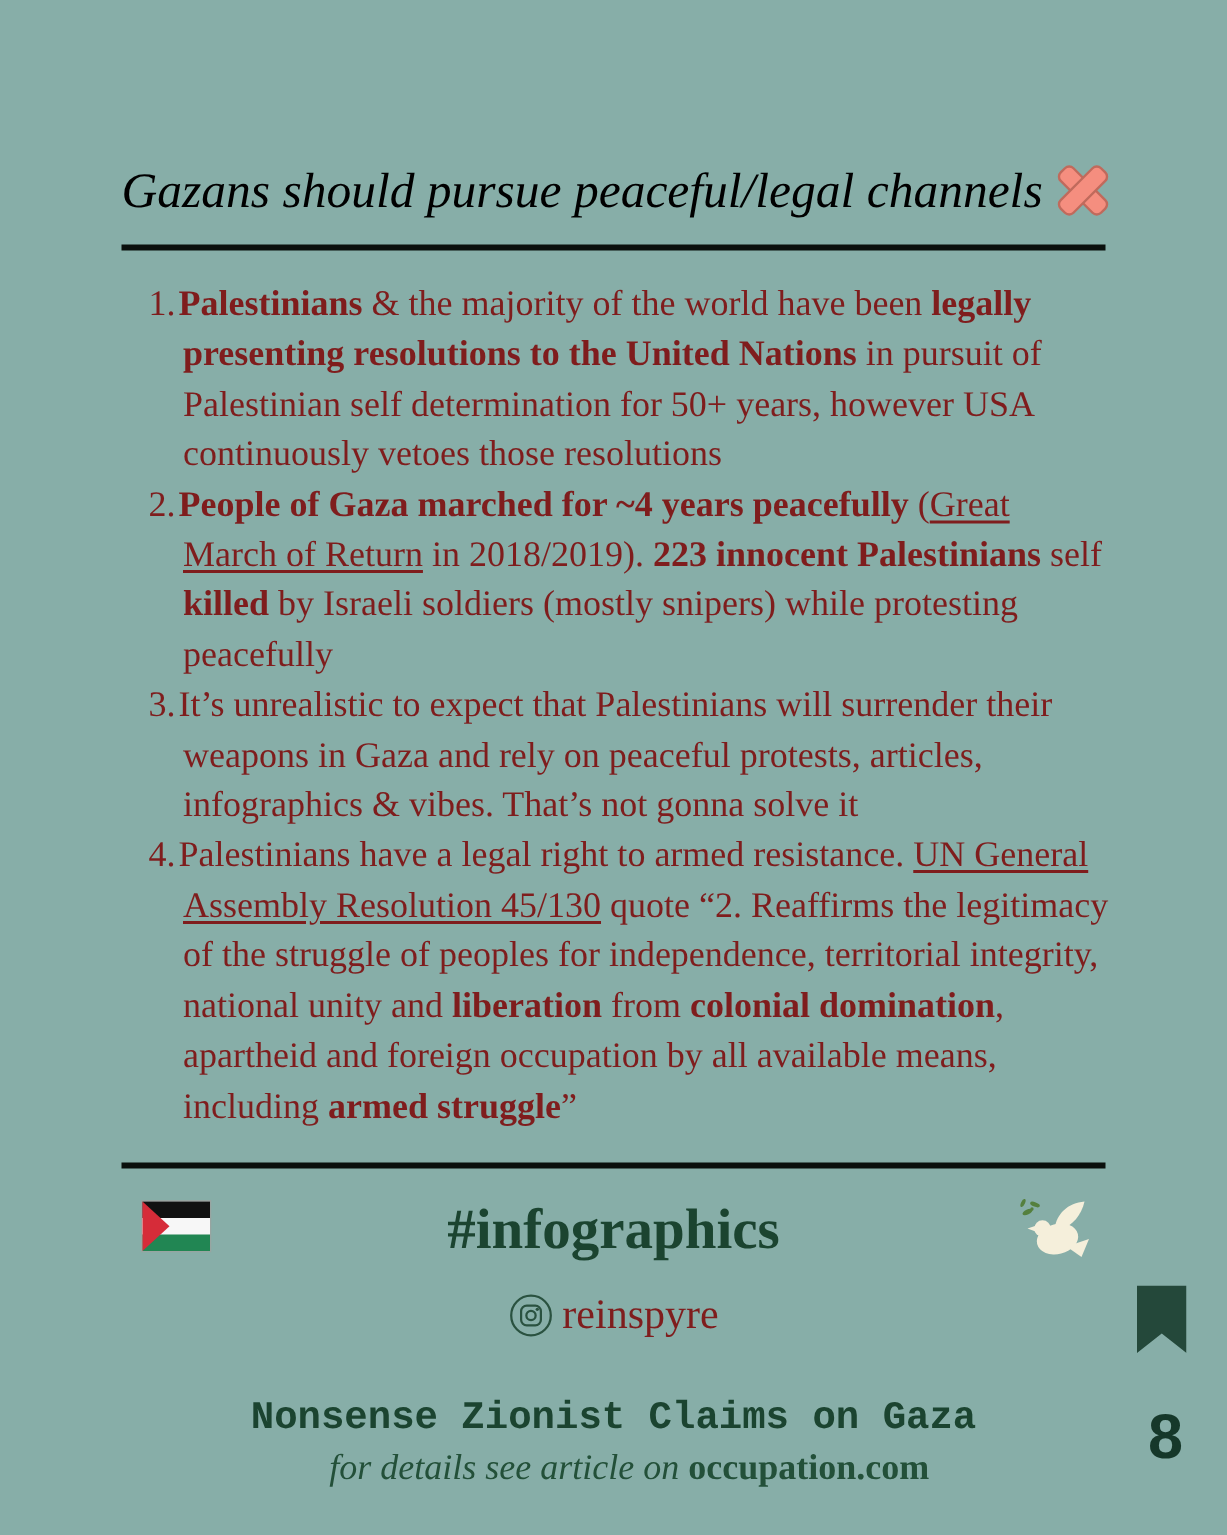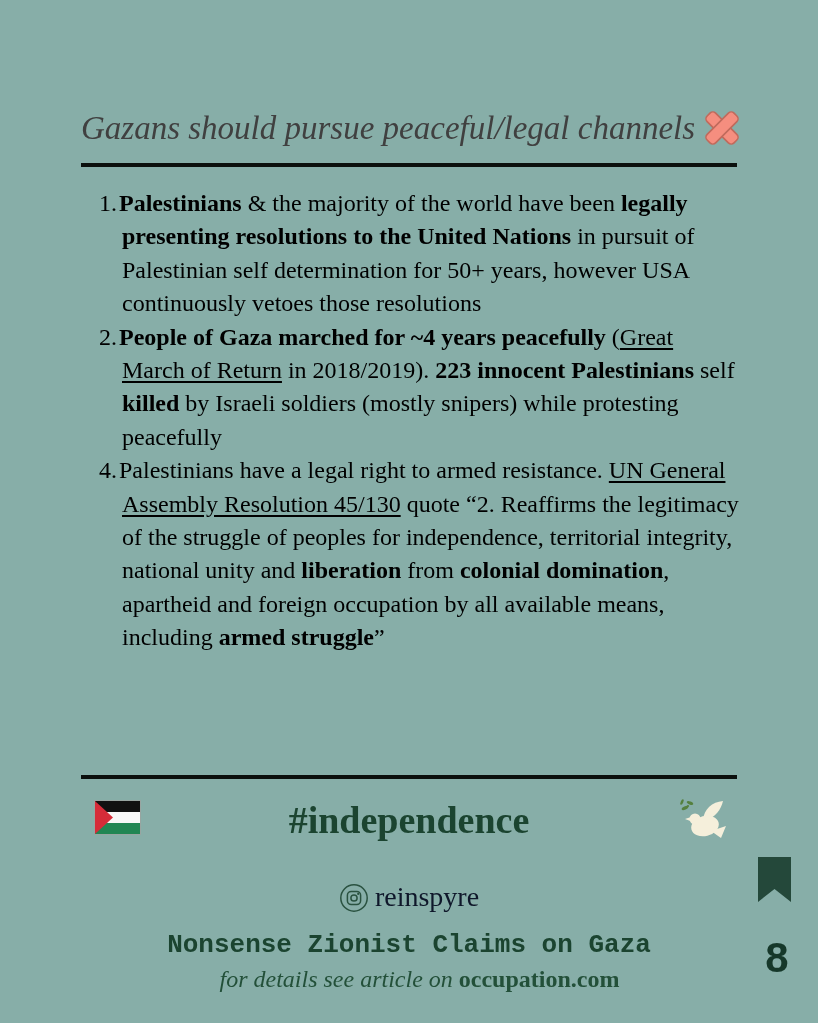--- a/index.html
+++ b/index.html
@@ -11,53 +11,53 @@
     overflow:hidden;
   }
   .sheet{position:relative;width:818px;height:1023px;}
 
   
   .title{
     position:absolute;top:104px;left:81px;width:656px;
     text-align:center;
     font-style:italic;
     font-size:33px;
-    color:#404040;
+    color:#000000;
     white-space:nowrap;
     line-height:48px;
   }
   .title .x-icon{vertical-align:-9px;margin-left:6px;}
 
   .rule{position:absolute;left:81px;width:656px;height:4px;background:#0b100d;}
   .rule1{top:163px;}
   .rule2{top:775px;}
 
   
   .claims{
     position:absolute;top:187px;left:99px;width:640px;
     font-size:24px;line-height:33.4px;
-    color:#000000;
+    color:#7f1d1d;
   }
   .claim{padding-left:23px;text-indent:-23px;}
   .claim .num{margin-right:2px;}
   .claim .b{font-weight:bold;}
   .claim .u{text-decoration:underline;text-underline-offset:3px;}
 
   
   .flag{position:absolute;top:800px;left:94px;}
   .hashtag{
     position:absolute;top:796px;left:0;width:818px;
     text-align:center;font-weight:bold;font-size:38px;line-height:48px;
     color:#1b4430;
   }
   .dove{position:absolute;top:793px;left:677px;}
 
   .handle{
     position:absolute;top:857px;left:0;width:818px;
-    text-align:center;font-size:28px;line-height:40px;color:#0f172a;margin-top:20px;
+    text-align:center;font-size:28px;line-height:40px;color:#7f1d1d;
   }
   .handle .ig{vertical-align:-7px;margin-right:6px;}
 
   .bookmark{position:absolute;top:857px;left:758px;}
 
   .series-title{
     position:absolute;top:928px;left:0;width:818px;
     text-align:center;font-weight:bold;font-size:26px;line-height:34px;
     color:#1b4430;
     font-family:Liberation Mono, monospace;
@@ -87,34 +87,35 @@
         <rect x="2" y="14" width="38" height="12" rx="4" fill="#f58e7f" stroke="#c06a5c" stroke-width="1.6" transform="rotate(-45 21 20)"></rect>
       </g>
     </svg>
   </div>
 
   <div class="rule rule1"></div>
 
   <div class="claims">
       <div class="claim"><span class="num">1.</span><span class="b">Palestinians</span><span> &amp; the majority of the world have been </span><span class="b">legally presenting resolutions to the United Nations</span><span> in pursuit of Palestinian self determination for 50+ years, however USA continuously vetoes those resolutions</span></div>
       <div class="claim"><span class="num">2.</span><span class="b">People of Gaza marched for ~4 years peacefully</span><span> (</span><span class="u">Great March of Return</span><span> in 2018/2019). </span><span class="b">223 innocent Palestinians</span><span> self </span><span class="b">killed</span><span> by Israeli soldiers (mostly snipers) while protesting peacefully</span></div>
+      <div class="claim"><span class="num">3.</span><span>It’s unrealistic to expect that Palestinians will surrender their weapons in Gaza and rely on peaceful protests, articles, infographics &amp; vibes. That’s not gonna solve it</span></div>
       <div class="claim"><span class="num">4.</span><span>Palestinians have a legal right to armed resistance. </span><span class="u">UN General Assembly Resolution 45/130</span><span> quote “2. Reaffirms the legitimacy of the struggle of peoples for independence, territorial integrity, national unity and </span><span class="b">liberation</span><span> from </span><span class="b">colonial domination</span><span>, apartheid and foreign occupation by all available means, including </span><span class="b">armed struggle</span><span>”</span></div>
     </div>
 
   <div class="rule rule2"></div>
 
   <svg class="flag" width="47" height="35" viewBox="0 0 47 35">
     <rect x="0.5" y="0.5" width="46" height="34" fill="#f2f2f2" stroke="#98a5a1" stroke-width="1"></rect>
     <rect x="1" y="1" width="45" height="11" fill="#111111"></rect>
     <rect x="1" y="12" width="45" height="11" fill="#f7f7f7"></rect>
     <rect x="1" y="23" width="45" height="11" fill="#218653"></rect>
     <path d="M1 1 L19 17.5 L1 34 Z" fill="#d62c39"></path>
   </svg>
 
-  <div class="hashtag">#independence</div>
+  <div class="hashtag">#infographics</div>
 
   <svg class="dove" width="50" height="52" viewBox="0 0 50 52">
     <g fill="#55803e">
       <ellipse cx="8" cy="15" rx="3.6" ry="1.6" transform="rotate(-25 8 15)"></ellipse>
       <ellipse cx="13" cy="10" rx="3.4" ry="1.5" transform="rotate(20 13 10)"></ellipse>
       <ellipse cx="5" cy="9" rx="2.9" ry="1.3" transform="rotate(-65 5 9)"></ellipse>
       <circle cx="11" cy="13" r="1.1"></circle>
     </g>
     <g fill="#f5efdb">
       <path d="M8 26 L17 23 L16 29 Z"></path>

